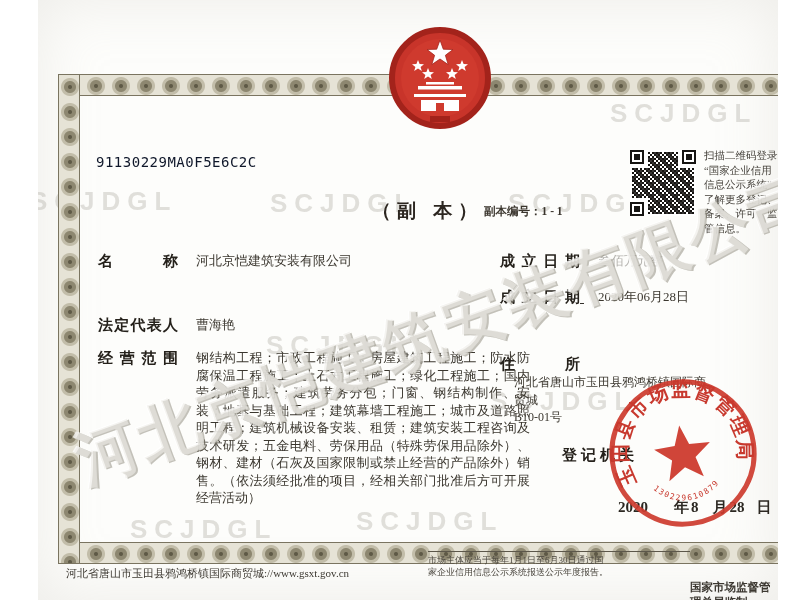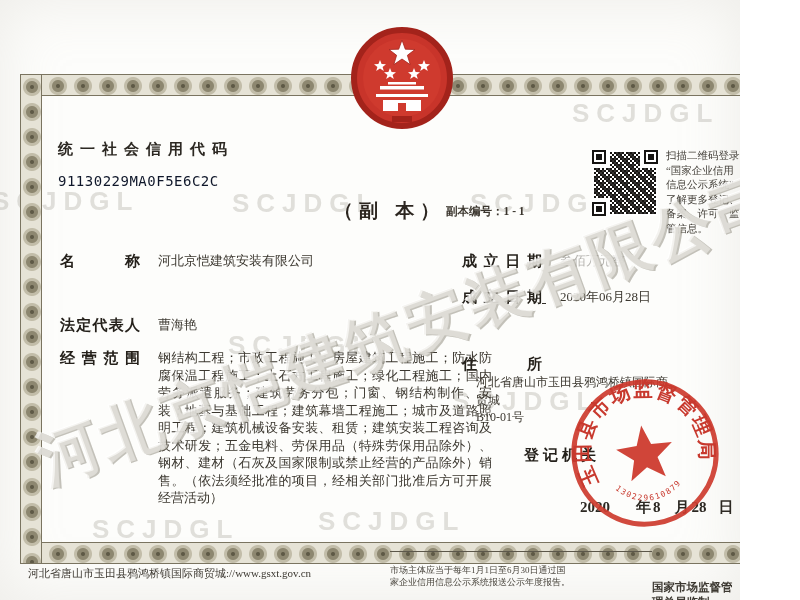--- a/index.html
+++ b/index.html
@@ -1,18 +1,18 @@
 <!DOCTYPE html>
 <html><head>
 <meta charset="utf-8">
 <style>
   html,body{margin:0;padding:0;background:#ffffff;}
   #page{position:relative;width:740px;height:600px;background:#fdfdfb;overflow:hidden;
         font-family:"Liberation Serif","DejaVu Serif",serif;color:#33302b;
-        box-shadow:inset 0 0 60px rgba(190,188,180,.25);}
+        box-shadow:inset 0 0 60px rgba(190,188,180,.25);margin-left:38px;}
 
   
   .bstrip{position:absolute;background-color:#ddd9ca;border:1px solid #7a7460;box-sizing:border-box;z-index:1;}
   .bstrip.h{background-image:radial-gradient(circle at 12px 11px,#5e5946 1.5px,#8d8770 2.5px 5.5px,#c2bda9 6.5px 8.5px,#e6e3d6 9.5px);background-size:25px 22px;}
   .bstrip.v{background-image:radial-gradient(circle at 11px 12px,#5e5946 1.5px,#8d8770 2.5px 5.5px,#c2bda9 6.5px 8.5px,#e6e3d6 9.5px);background-size:22px 25px;}
 
   
   .tile-wm{position:absolute;z-index:1;font-family:"Liberation Sans","DejaVu Sans",sans-serif;
            font-weight:700;font-size:26px;letter-spacing:7px;color:rgba(176,174,166,.38);}
 
@@ -39,21 +39,21 @@
       font-weight:700;font-size:62px;letter-spacing:3px;white-space:nowrap;pointer-events:none;
       color:rgba(238,236,230,.62);
       text-shadow:1.5px 1.5px 0 rgba(148,143,132,.55),-1px -1px 0 rgba(255,255,255,.75);}
 
   .seal-wrap{position:absolute;left:566px;top:374px;width:158px;height:158px;z-index:7;transform:rotate(-8deg);}
   .reg-label{font-family:"Liberation Sans","DejaVu Sans",sans-serif;font-weight:700;font-size:15px;letter-spacing:4px;color:#25211b;}
   .date-line{position:absolute;z-index:2;font-size:15px;font-weight:700;color:#2c2822;display:flex;align-items:baseline;}
   .date-line span{display:inline-block;}
 
   .footer-txt{font-size:11px;color:#3c3831;}
-  .footer-mid{font-size:9px;line-height:12px;color:#4a463e;white-space:pre-line;border-top:1.5px solid #5c574a;padding-top:12px;}
+  .footer-mid{font-size:9px;line-height:12px;color:#4a463e;white-space:pre-line;border-top:1.5px solid #5c574a;padding-top:2px;}
 </style>
 </head>
 <body>
 
 <div id="page">
 
   <span class="tile-wm" style="left:572px;top:98px;">SCJDGL</span>
   <span class="tile-wm" style="left:-8px;top:186px;">SCJDGL</span>
   <span class="tile-wm" style="left:232px;top:188px;">SCJDGL</span>
   <span class="tile-wm" style="left:470px;top:188px;">SCJDGL</span>
@@ -80,21 +80,20 @@
       <rect x="30" y="62" width="44" height="3.5" fill="#ffffff"></rect>
       <rect x="26" y="70" width="52" height="3" fill="#ffffff"></rect>
       <rect x="33" y="76" width="38" height="11" fill="#ffffff"></rect>
       <rect x="48" y="79" width="8" height="8" fill="#cf3a2e"></rect>
       <rect x="38" y="58" width="28" height="2.5" fill="#ffffff"></rect>
       <rect x="42" y="92" width="20" height="6" fill="#a3231b"></rect>
     </svg>
   </div>
 
   <div class="content" style="left:58px;top:140px;">
-    <div class="credit-label">统一社会信用代码</div>
     <div class="credit-code" style="margin-top:14px;">91130229MA0F5E6C2C</div>
   </div>
 
   <div class="content doc-subtitle" style="left:334px;top:198px;">（副  本）</div>
   <div class="content copy-no" style="left:446px;top:204px;">副本编号：1 - 1</div>
 
   <div class="content" style="left:592px;top:150px;">
     <svg width="66" height="66" viewBox="0 0 33 33">
       <defs>
         <pattern id="qp1" width="2" height="2" patternUnits="userSpaceOnUse">

